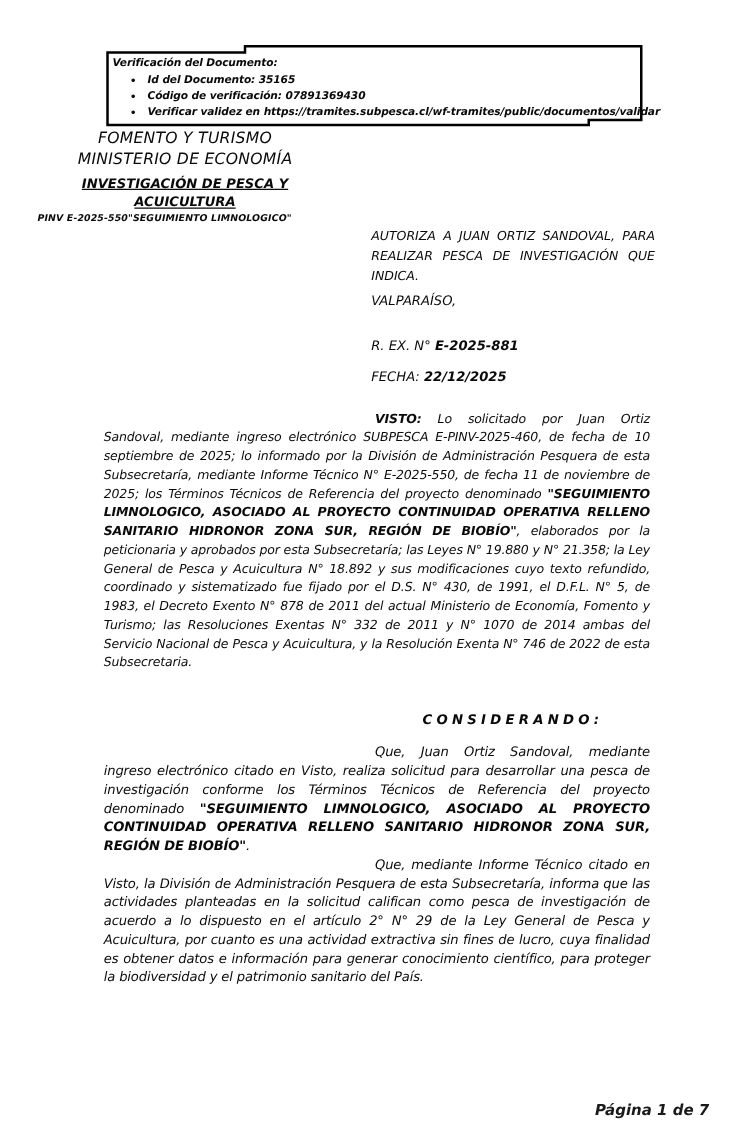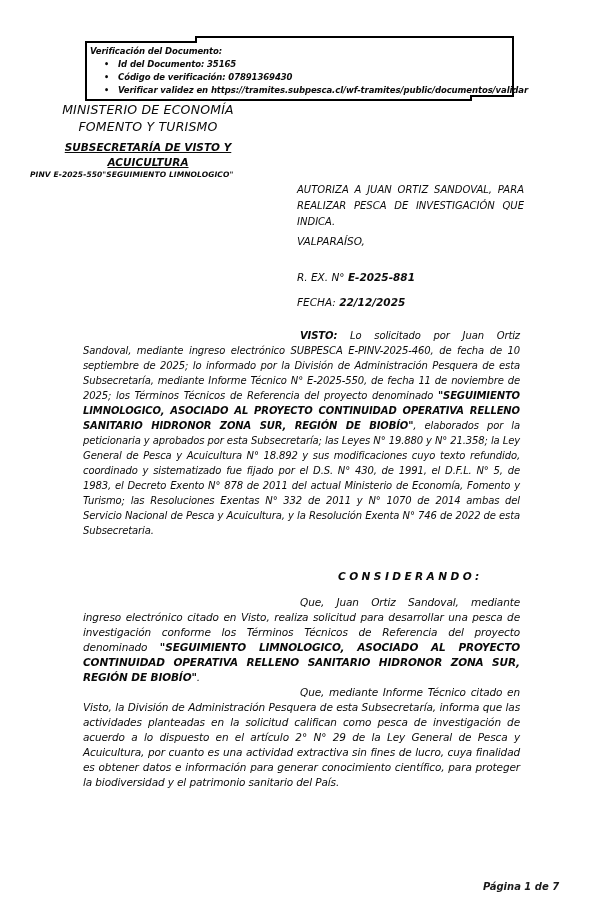--- a/index.html
+++ b/index.html
@@ -24,43 +24,43 @@
   .city{position:absolute;left:297px;top:235px;font-size:10.5px;color:#0a0a0a;}
   .rex{position:absolute;left:297px;top:271px;font-size:10.5px;color:#0a0a0a;}
   .fecha{position:absolute;left:297px;top:296px;font-size:10.5px;color:#0a0a0a;}
   .par{position:absolute;left:83px;top:328px;width:437px;margin:0;font-size:10px;
     line-height:15px;text-align:justify;text-indent:217px;letter-spacing:-0.12px;color:#0a0a0a;}
   .cons-head{position:absolute;left:301px;top:570px;font-size:10.6px;font-weight:700;
     letter-spacing:3.4px;color:#0a0a0a;margin-left:37px;}
   .cons-body{position:absolute;left:83px;top:595px;width:437px;}
   .par2{margin:0;font-size:10.5px;line-height:15px;text-align:justify;
     text-indent:217px;letter-spacing:-0.12px;color:#0a0a0a;}
-  .pageno{position:absolute;left:476px;top:881px;font-size:10px;font-weight:700;color:#1a1a1a;margin-left:7px;}
+  .pageno{position:absolute;left:476px;top:881px;font-size:12px;font-weight:700;color:#1a1a1a;}
 </style>
 </head>
 <body>
 
 <div class="page">
 
   <svg class="vbox-border" viewBox="0 0 600 918" xmlns="http://www.w3.org/2000/svg">
     <path d="M86,42 L196,42 L196,37 L513,37 L513,96 L471,96 L471,100 L86,100 Z" fill="none" stroke="#000000" stroke-width="2"></path>
   </svg>
 
   <div class="vbox-text">
     <div>Verificación del Documento:</div>
     <div class="vbox-item"><span class="bullet">•</span><span>Id del Documento: 35165</span></div>
     <div class="vbox-item"><span class="bullet">•</span><span>Código de verificación: 07891369430</span></div>
     <div class="vbox-item"><span class="bullet">•</span><span>Verificar validez en https://tramites.subpesca.cl/wf-tramites/public/documentos/validar</span></div>
   </div>
 
   <div class="org">
+    <div class="org-l1">FOMENTO Y TURISMO</div>
     <div class="org-l1">MINISTERIO DE ECONOMÍA</div>
-    <div class="org-l1">FOMENTO Y TURISMO</div>
     <div class="org-sub">
-      <div class="org-s">SUBSECRETARÍA DE VISTO Y</div>
+      <div class="org-s">INVESTIGACIÓN DE PESCA Y</div>
       <div class="org-s">ACUICULTURA</div>
     </div>
   </div>
 
   <div class="pinv">PINV E-2025-550"SEGUIMIENTO LIMNOLOGICO"</div>
 
   <div class="res-title">AUTORIZA A JUAN ORTIZ SANDOVAL, PARA REALIZAR PESCA DE INVESTIGACIÓN QUE INDICA.</div>
 
   <div class="city">VALPARAÍSO,</div>
 

